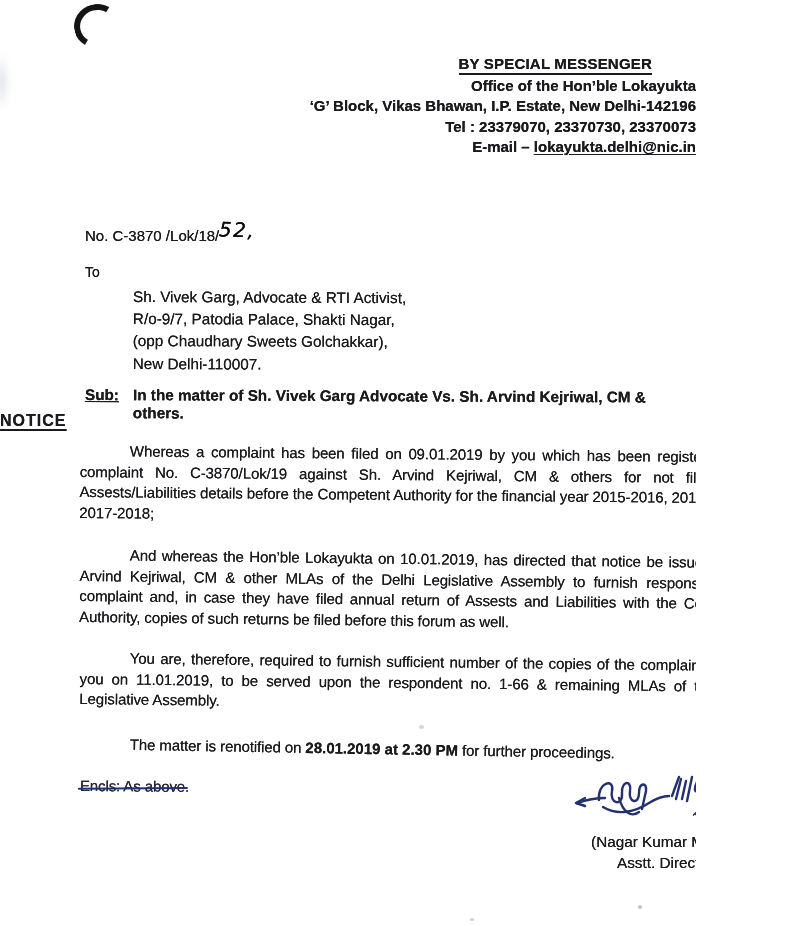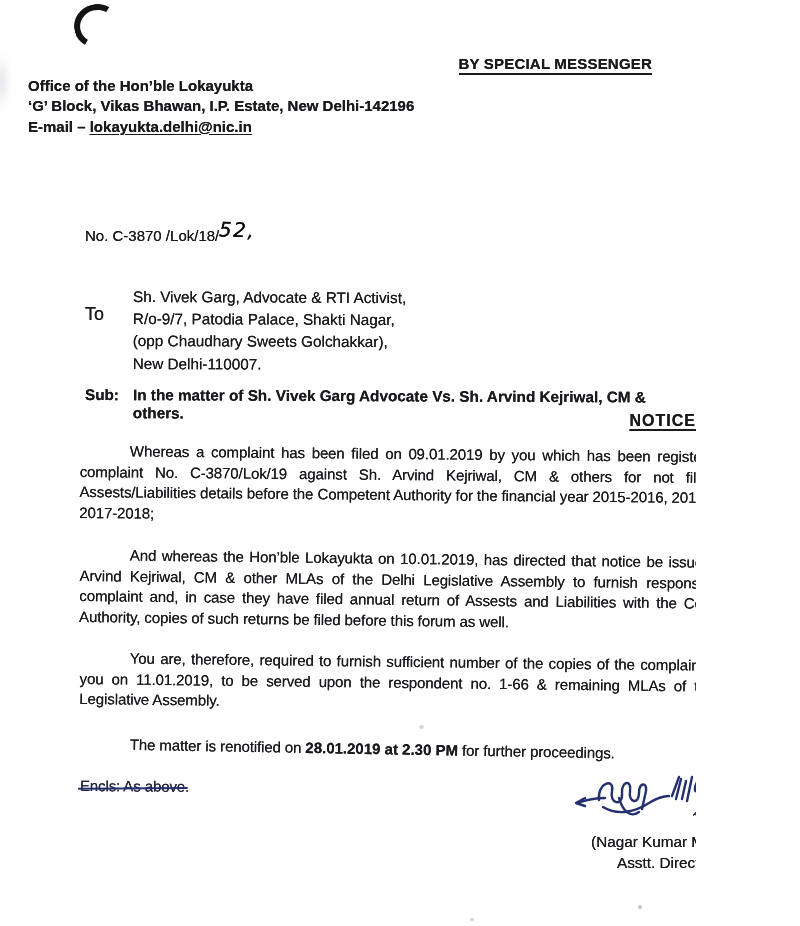--- a/index.html
+++ b/index.html
@@ -28,40 +28,40 @@
   .smudge.right{left:774px;top:756px;width:36px;height:86px;opacity:.65;
     background:radial-gradient(closest-side,#cfc8ba,rgba(255,255,255,0));}
   
   .messenger{
     position:absolute;top:55px;right:44px;
     font-size:15px;font-weight:bold;letter-spacing:.2px;
     border-bottom:2px solid #1b1b1f;padding-bottom:1px;
   }
   .letterhead{
     position:absolute;top:76px;left:28px;right:0;
-    text-align:left;font-size:15px;font-weight:bold;line-height:20.3px;
+    text-align:right;font-size:15px;font-weight:bold;line-height:20.3px;
   }
   .letterhead .email-addr{text-decoration:underline;text-underline-offset:2px;}
   
   .refrow{position:absolute;top:222px;left:85px;right:46px;
     display:flex;justify-content:space-between;font-size:15px;}
   .hand{
     font-family:"DejaVu Sans",sans-serif;font-style:italic;color:#0c0c0e;
     text-shadow:0 0 .5px currentColor;
   }
   .hw-no{font-size:20px;letter-spacing:1.5px;position:relative;top:-4px;display:inline-block;transform:rotate(2deg);}
   .hw-date{font-size:21px;letter-spacing:3px;margin-left:12px;position:relative;top:-6px;display:inline-block;transform:rotate(1deg);}
   
-  .to-label{position:absolute;top:264px;left:85px;font-size:18px;margin-top:40px;}
+  .to-label{position:absolute;top:264px;left:85px;font-size:14px;}
   .address{position:absolute;top:286px;left:133px;font-size:15.3px;line-height:22.2px;transform:rotate(.25deg);transform-origin:left top;}
   
   .subject{position:absolute;top:386px;left:85px;right:46px;display:flex;
     font-size:15.3px;font-weight:bold;transform:rotate(.25deg);transform-origin:left top;}
-  .subject .lbl{width:48px;flex:none;}
-  .notice-head{position:absolute;top:412px;left:0;width:100%;text-align:right;
+  .subject .lbl{width:48px;flex:none;text-decoration:underline;}
+  .notice-head{position:absolute;top:412px;left:0;width:100%;text-align:left;
     font-size:16px;font-weight:bold;letter-spacing:1px;}
   .notice-head span{text-decoration:underline;text-decoration-thickness:2px;text-underline-offset:3px;}
   
   .bodytext{position:absolute;top:441px;left:80px;width:677px;
     font-size:15px;line-height:20.6px;letter-spacing:-.1px;text-align:justify;}
   .bodytext p{margin:0 0 22px 0;text-indent:50px;transform-origin:left top;}
   .p1{transform:rotate(.55deg);}
   .p2{transform:rotate(.7deg);margin-bottom:20px !important;}
   .p3{transform:rotate(.7deg);margin-bottom:24px !important;}
   .renotify{margin:0 0 16px 0;text-indent:50px;transform:rotate(1deg);transform-origin:left top;text-align:left;}
@@ -88,20 +88,21 @@
   <div class="speck s4" data-interactable="false"></div>
   <div class="speck s5" data-interactable="false"></div>
   <div class="smudge left" data-interactable="false"></div>
   <div class="smudge right" data-interactable="false"></div>
 
   <div class="messenger" data-interactable="false">BY SPECIAL MESSENGER</div>
 
   <div class="letterhead" data-interactable="false">
     <div data-interactable="false">Office of the Hon’ble Lokayukta</div>
     <div data-interactable="false">‘G’ Block, Vikas Bhawan, I.P. Estate, New Delhi-142196</div>
+    <div data-interactable="false">Tel : 23379070, 23370730, 23370073</div>
     <div data-interactable="false"><span data-interactable="false">E-mail – </span><span class="email-addr" data-interactable="false">lokayukta.delhi@nic.in</span></div>
   </div>
 
   <div class="refrow" data-interactable="false">
     <div data-interactable="false"><span data-interactable="false">No. C-3870 /Lok/18/</span><span class="hand hw-no" data-interactable="false">52,</span></div>
   </div>
 
   <div class="to-label" data-interactable="false">To</div>
   <div class="address" data-interactable="false">
     <div data-interactable="false">Sh. Vivek Garg, Advocate &amp; RTI Activist,</div>

